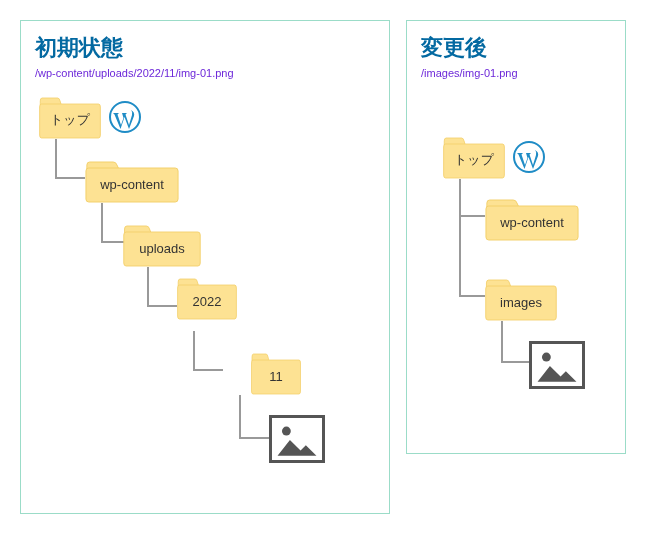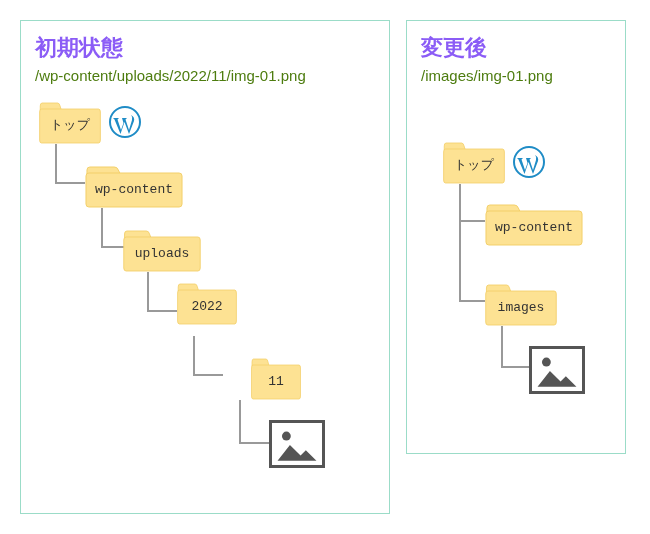--- a/index.html
+++ b/index.html
@@ -16,27 +16,27 @@
   }
   .panel {
     border: 1px solid #9bdcc8;
     padding: 12px 14px 18px 14px;
     position: relative;
   }
   .panel.left { width: 370px; height: 494px; }
   .panel.right { width: 220px; height: 434px; }
   .panel h2 {
     margin: 0 0 4px 0;
-    color: #8b5cf6;
+    color: #0369a1;
     font-size: 22px;
     font-weight: 600;
   }
   .path {
-    font-size: 15px;
-    color: #4d7c0f;
+    font-size: 11px;
+    color: #6d28d9;
     margin-bottom: 10px;
     white-space: nowrap;
   }
   .tree {
     position: relative;
   }
   .node {
     position: absolute;
     display: flex;
     align-items: center;
@@ -46,21 +46,20 @@
     position: relative;
     display: flex;
     align-items: center;
     justify-content: center;
     min-width: 56px;
     height: 44px;
     padding: 0 10px;
     font-size: 13px;
     color: #333;
     white-space: nowrap;
-    font-family: Liberation Mono, monospace;
   }
   .folder-svg {
     position: absolute;
     inset: 0;
     width: 100%;
     height: 100%;
     z-index: 0;
   }
   .folder span { position: relative; z-index: 1; padding-top: 6px; }
   .wp-logo {

